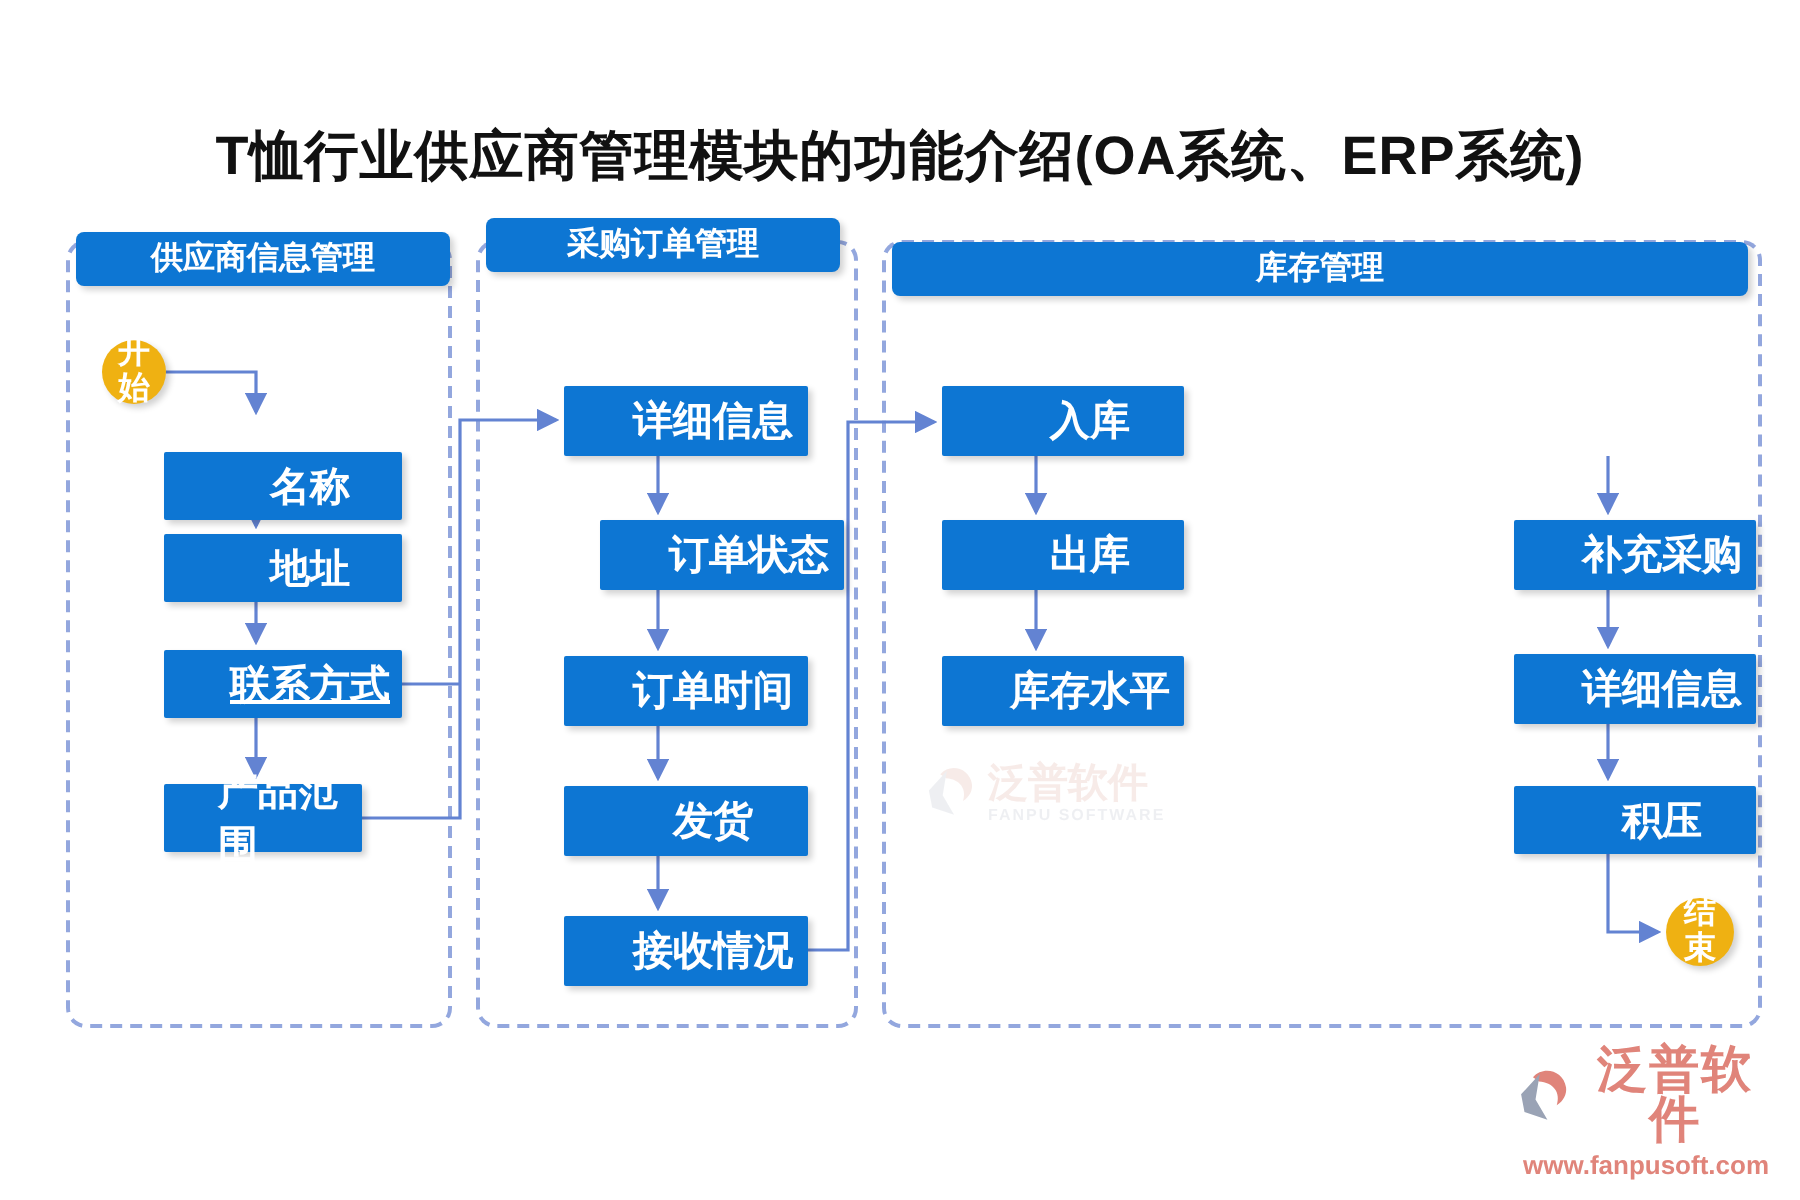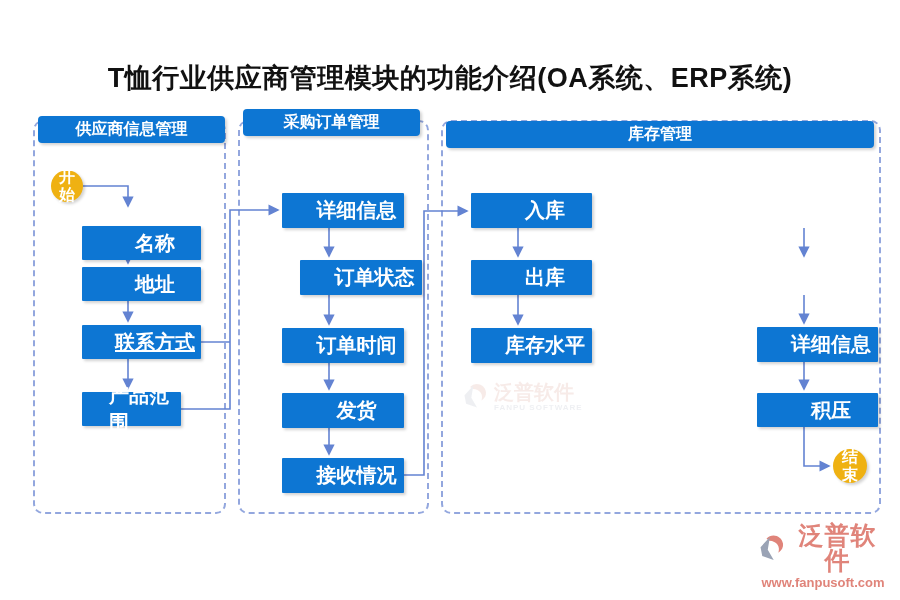--- a/index.html
+++ b/index.html
@@ -156,20 +156,21 @@
   <div class="node" style="left:282px; top:193px; width:95px; height:35px;">详细信息</div>
   <div class="node" style="left:300px; top:260px; width:95px; height:35px;">订单状态</div>
   <div class="node" style="left:282px; top:328px; width:95px; height:35px;">订单时间</div>
   <div class="node" style="left:282px; top:393px; width:95px; height:35px;">发货</div>
   <div class="node" style="left:471px; top:193px; width:94px; height:35px;">入库</div>
 
   <div class="node" style="left:282px; top:458px; width:95px; height:35px;">接收情况</div>
   <div class="node" style="left:471px; top:260px; width:94px; height:35px;">出库</div>
   <div class="node" style="left:471px; top:328px; width:94px; height:35px;">库存水平</div>
 
+  <div class="node" style="left:757px; top:260px; width:94px; height:35px;">补充采购</div>
   <div class="node" style="left:757px; top:327px; width:94px; height:35px;">详细信息</div>
   <div class="node" style="left:757px; top:393px; width:94px; height:34px;">积压</div>
 
   <div class="watermark">
     <svg width="26" height="30" viewBox="0 0 32 36">
       <path d="M10 7 C16 0 28 3 29.5 13 C30 17 28 21 24 23.5 C26.5 16 22 10 13.5 9.5 Z" fill="#cf8878"></path>
       <path d="M3 17 L14 5 L11.5 20 L18.5 32 L5 27.5 Z" fill="#9aa3b5"></path>
     </svg>
     <div>
       <div class="wm-name">泛普软件</div>

